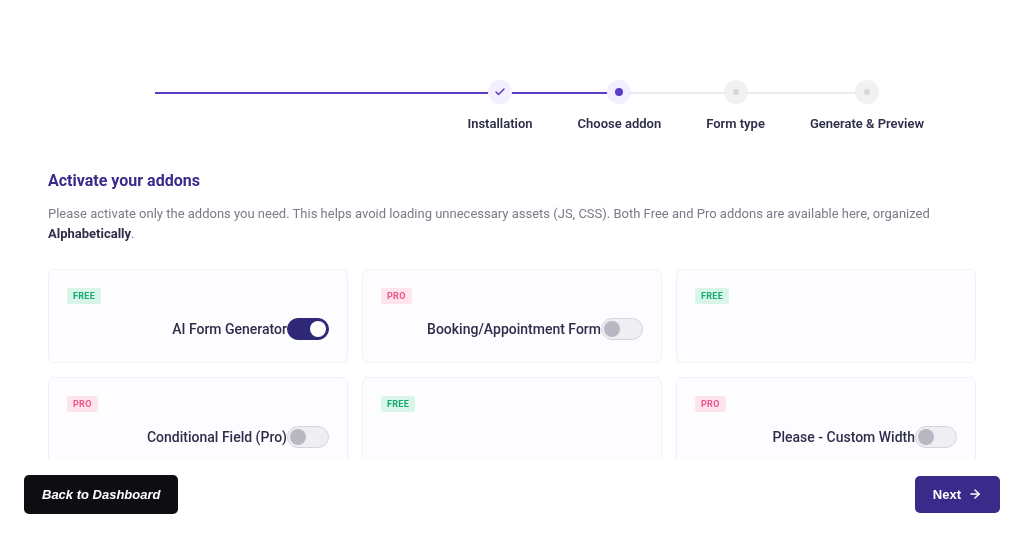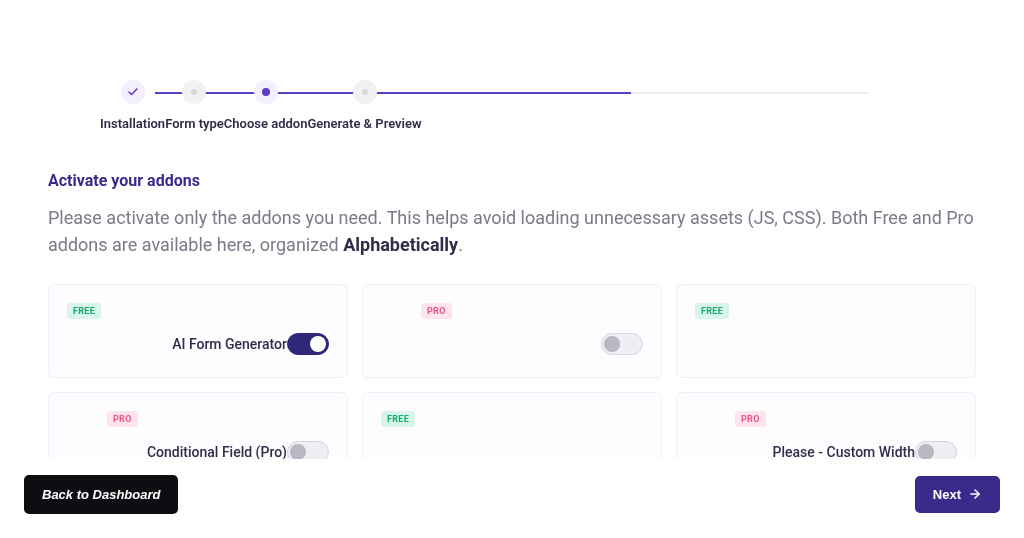--- a/index.html
+++ b/index.html
@@ -7,23 +7,24 @@
       font-family: -apple-system, BlinkMacSystemFont, 'Segoe UI', Roboto, sans-serif;
       background: #ffffff;
       width: 1024px;
       height: 538px;
       position: relative;
       overflow: hidden;
     }
     .stepper {
       display: flex;
       align-items: flex-start;
-      justify-content: flex-start;
+      justify-content: flex-end;
       padding: 80px 100px 0 100px;
       position: relative;
+      gap: 45px;
     }
     .step {
       display: flex;
       flex-direction: column;
       align-items: center;
       position: relative;
       z-index: 2;
     }
     .step-circle {
       width: 24px;
@@ -68,21 +69,21 @@
     .content {
       padding: 40px 48px 100px 48px;
     }
     .title {
       font-size: 16px;
       font-weight: 700;
       color: #3a2a8a;
       margin-bottom: 14px;
     }
     .subtitle {
-      font-size: 18px;
+      font-size: 13px;
       color: #7a7a88;
       line-height: 1.5;
     }
     .subtitle b { color: #2e2e4a; font-weight: 700; }
     .grid {
       display: grid;
       grid-template-columns: repeat(3, 1fr);
       gap: 14px;
       margin-top: 26px;
     }
@@ -95,21 +96,21 @@
     }
     .badge {
       font-size: 9px;
       font-weight: 700;
       padding: 3px 6px;
       border-radius: 3px;
       display: inline-block;
       letter-spacing: 0.3px;
     }
     .badge.free { background: #d9f5ea; color: #13aa6e; }
-    .badge.pro { background: #ffe4ed; color: #e8548b; margin-left: 40px; }
+    .badge.pro { background: #ffe4ed; color: #e8548b; }
     .card-body {
       display: flex;
       align-items: center;
       justify-content: flex-end;
       margin-top: 14px;
     }
     .card-title {
       font-size: 14px;
       font-weight: 500;
       color: #2e2e4a;
@@ -183,30 +184,30 @@
   </div>
   <div class="step">
     <div class="step-circle done">
       <svg width="12" height="12" viewBox="0 0 24 24" fill="none" stroke-width="3" stroke-linecap="round" stroke-linejoin="round">
           <polyline points="20 6 9 17 4 12"></polyline>
         </svg>
     </div>
     <div class="step-label">Installation</div>
   </div>
   <div class="step">
+    <div class="step-circle current">
+        <div class="inner-dot"></div>
+      </div>
+    <div class="step-label">Choose addon</div>
+  </div>
+  <div class="step">
     <div class="step-circle pending">
         <div class="inner-dot"></div>
       </div>
     <div class="step-label">Form type</div>
-  </div>
-  <div class="step">
-    <div class="step-circle current">
-        <div class="inner-dot"></div>
-      </div>
-    <div class="step-label">Choose addon</div>
   </div>
   <div class="step">
     <div class="step-circle pending">
         <div class="inner-dot"></div>
       </div>
     <div class="step-label">Generate &amp; Preview</div>
   </div>
 </div>
 
 <div class="content">
@@ -221,20 +222,21 @@
       <div class="card-body">
         <span class="card-title">AI Form Generator</span>
         <div class="toggle on">
             <div class="knob"></div>
           </div>
       </div>
     </div>
     <div class="card">
       <span class="badge pro">PRO</span>
       <div class="card-body">
+        <span class="card-title">Booking/Appointment Form</span>
         <div class="toggle">
             <div class="knob"></div>
           </div>
       </div>
     </div>
     <div class="card">
       <span class="badge free">FREE</span>
     </div>
     <div class="card">
       <span class="badge pro">PRO</span>

